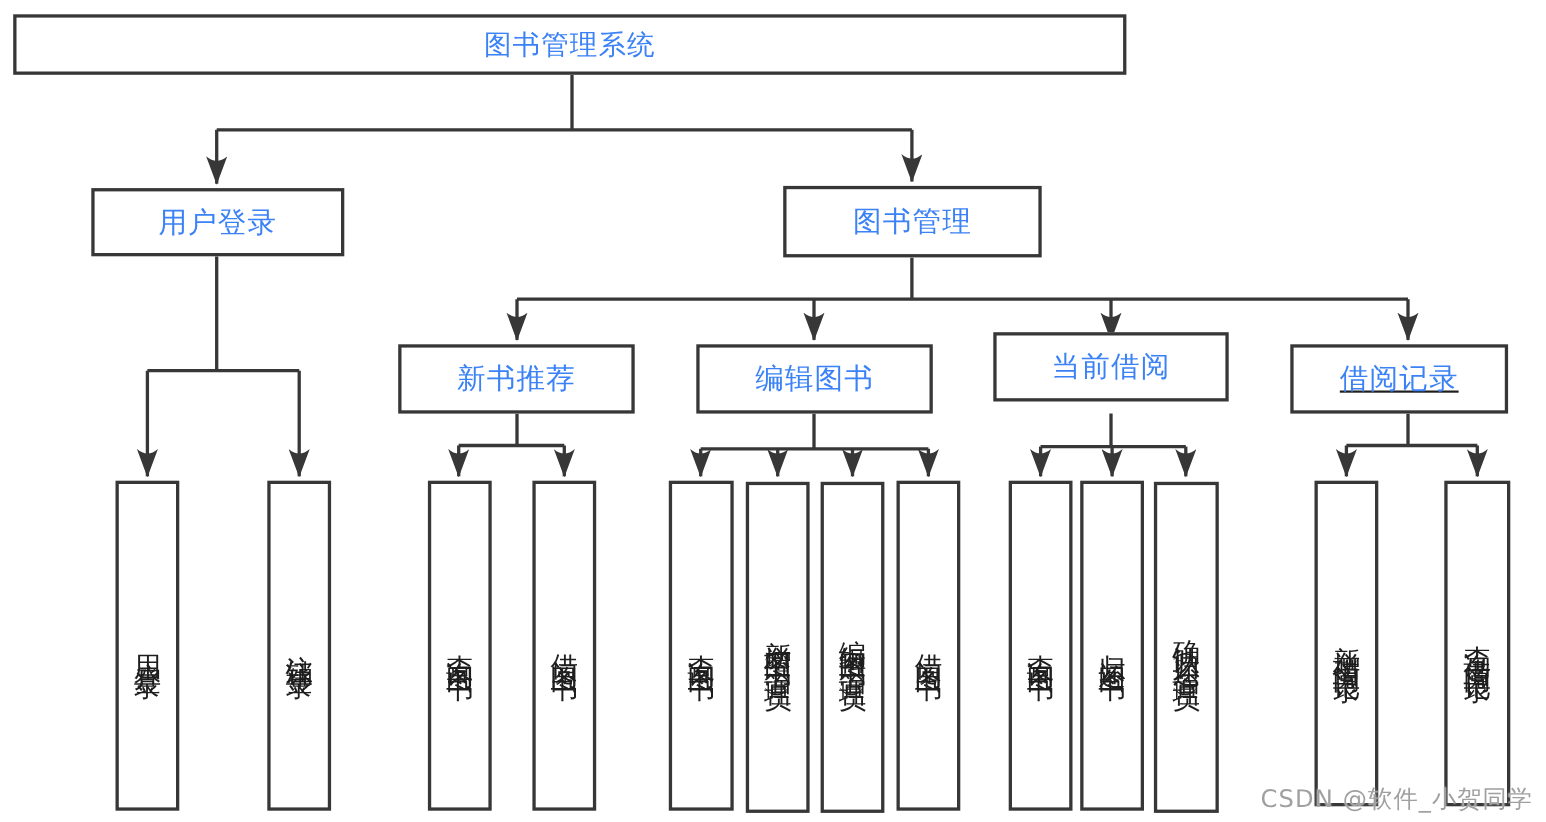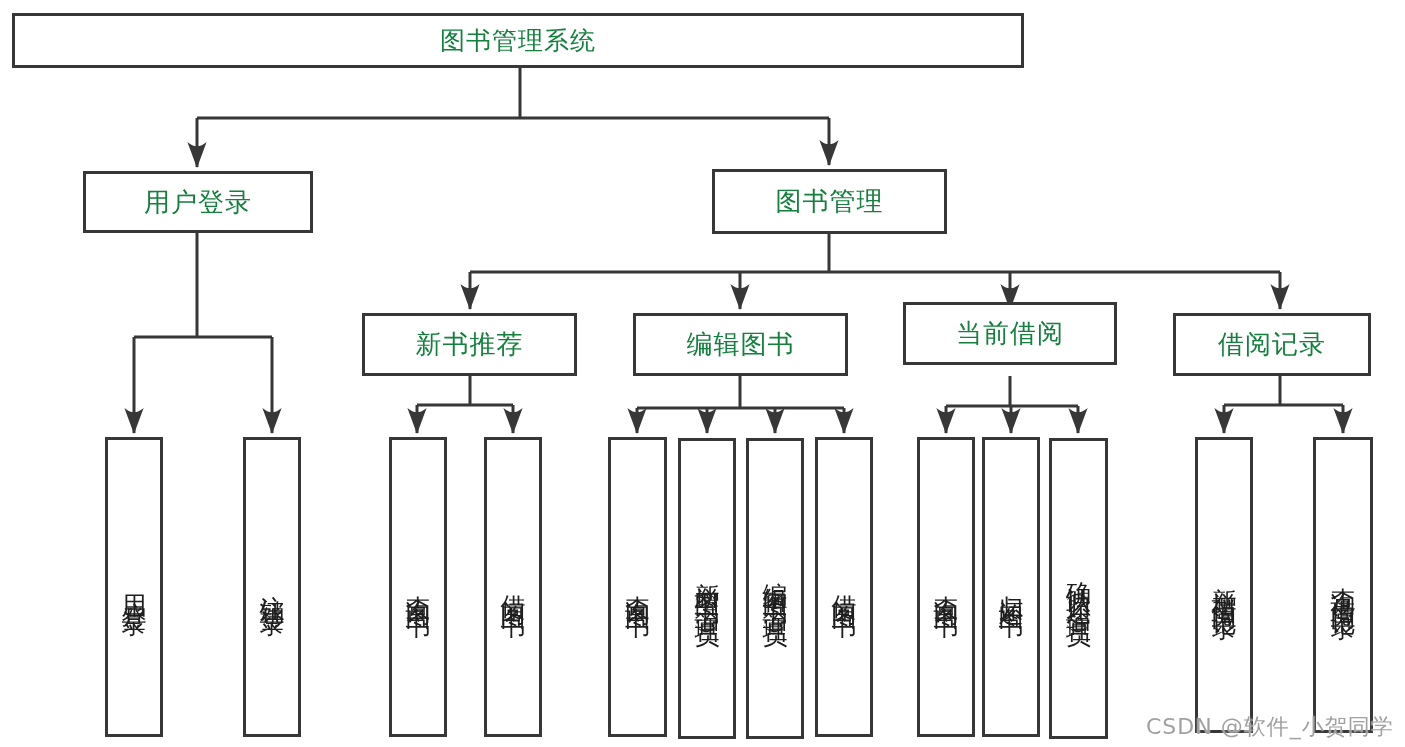--- a/index.html
+++ b/index.html
@@ -20,21 +20,21 @@
     background: #ffffff;
     display: flex;
     align-items: center;
     justify-content: center;
     z-index: 2;
   }
   .hlabel {
     font-size: 26px;
     letter-spacing: 1px;
     white-space: nowrap;
-    color: #15803d;
+    color: #3b82f6;
   }
   .root .hlabel { font-size: 25px; }
   .vlabel {
     writing-mode: vertical-rl;
     text-orientation: mixed;
     font-size: 25px;
     letter-spacing: 6px;
     line-height: 1;
     color: #1e1e1e;
   }
@@ -113,21 +113,21 @@
 
   <div class="box" style="left:362px; top:313px; width:215px; height:63px;">
     <span class="hlabel">新书推荐</span>
   </div>
   <div class="box" style="left:633px; top:313px; width:215px; height:63px;">
     <span class="hlabel">编辑图书</span>
   </div>
   <div class="box" style="left:903px; top:302px; width:214px; height:63px;">
     <span class="hlabel">当前借阅</span>
   </div>
-  <div class="box" style="left:1173px; top:313px; width:198px; height:63px;">
+  <div class="box" style="left:1173px; top:313px; width:198px; height:63px;text-decoration:underline;">
     <span class="hlabel">借阅记录</span>
   </div>
 
   <div class="box" style="left:105px; top:437px; width:58px; height:300px;">
     <span class="vlabel">用户登录</span>
   </div>
   <div class="box" style="left:243px; top:437px; width:58px; height:300px;">
     <span class="vlabel">注销登录</span>
   </div>
 

